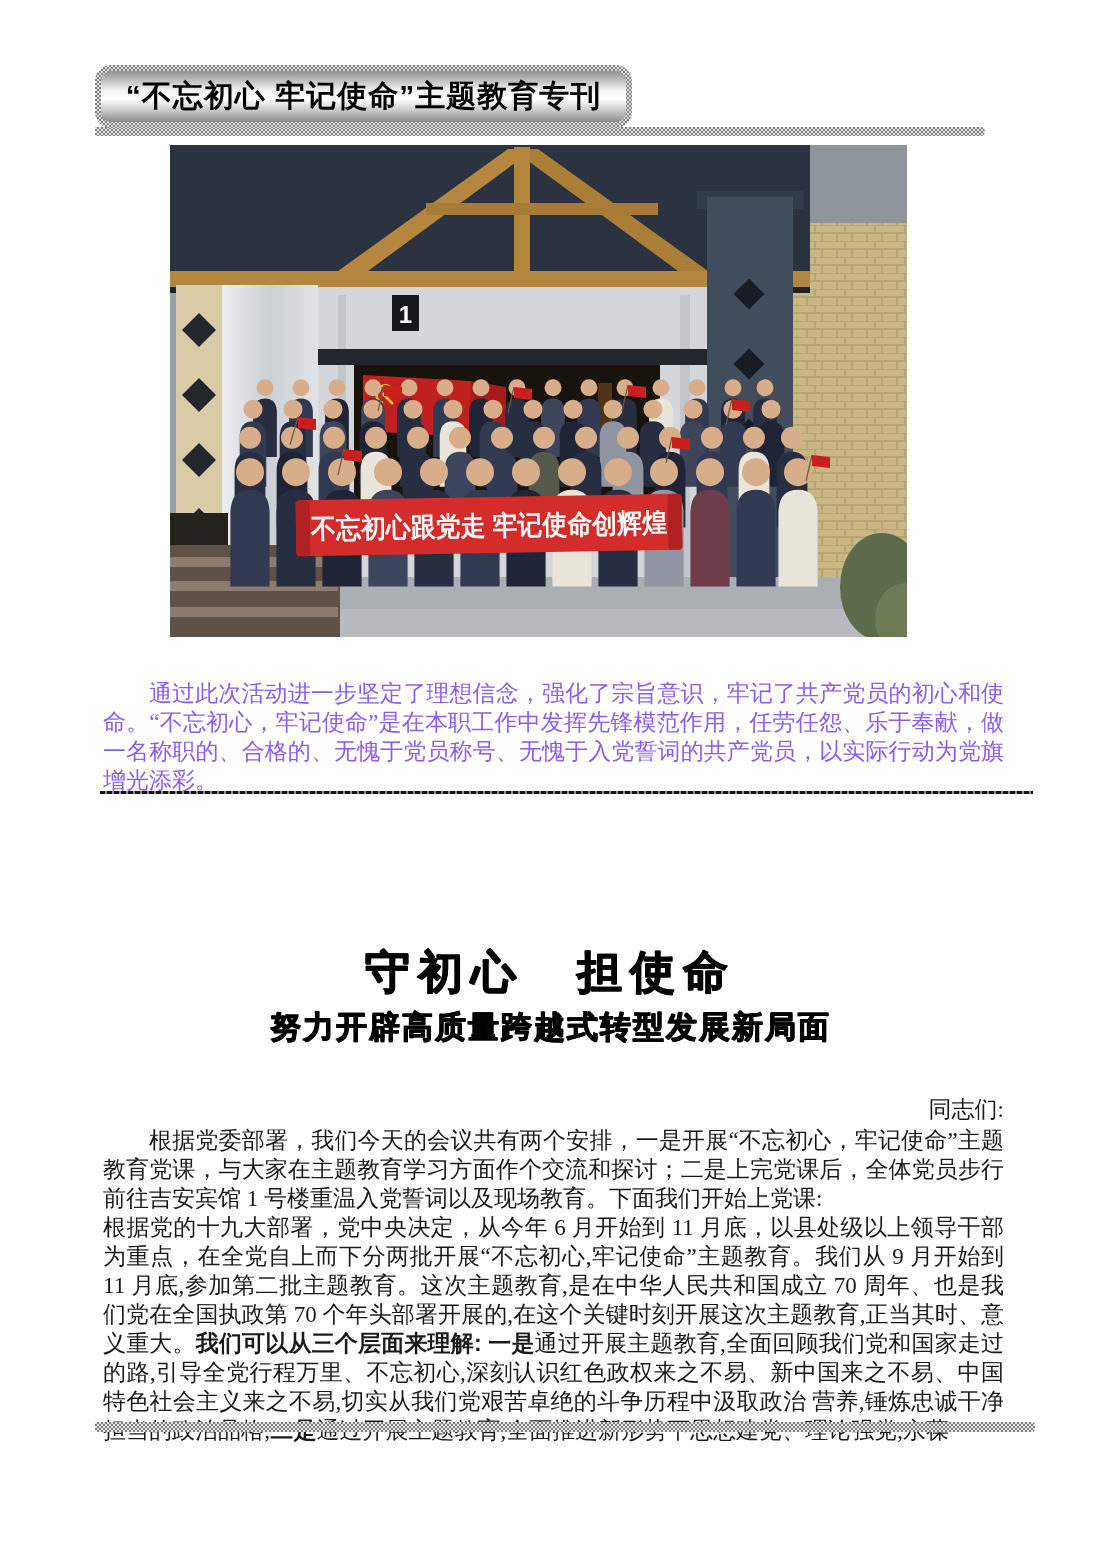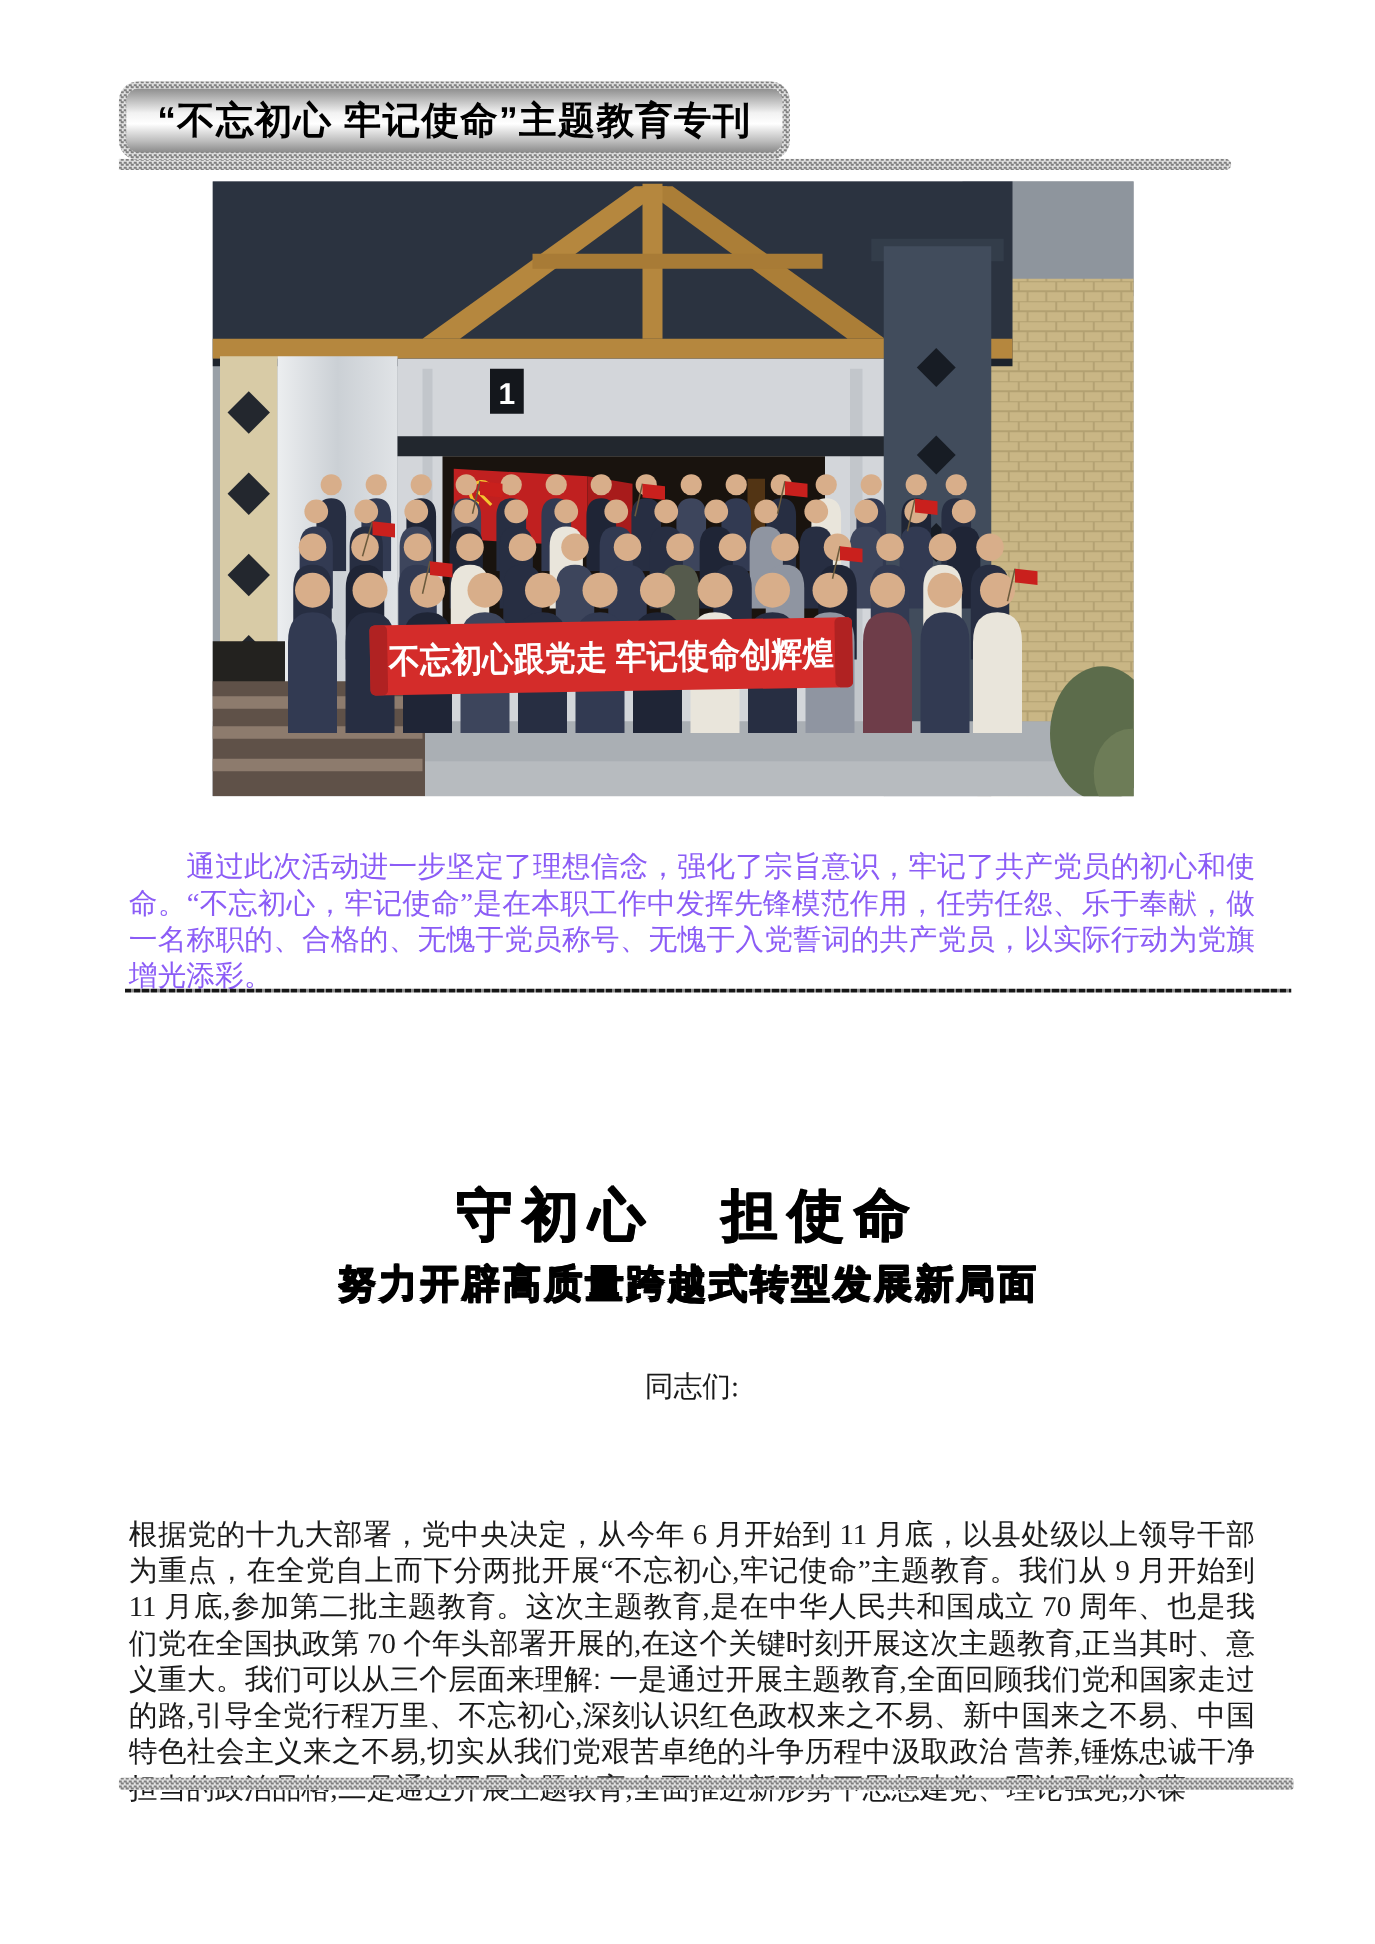--- a/index.html
+++ b/index.html
@@ -26,24 +26,24 @@
   .dotted-rule{position:absolute;left:100px;top:791px;width:933px;height:3px;
             background:repeating-linear-gradient(90deg,#161616 0 5px,#8d8d8d 5px 7px);}
   .editor{top:812px;text-indent:2em;font-family:"Liberation Sans","DejaVu Sans",sans-serif;
             font-weight:bold;color:#101010;letter-spacing:0.2px;}
   .speech-title{position:absolute;left:0;top:944px;width:1100px;text-align:center;
             font-weight:900;color:#000;font-family:"Liberation Serif","DejaVu Serif",serif;}
   .speech-title .l1{font-size:45px;line-height:56px;letter-spacing:8px;
             text-shadow:1px 0 #000,0 1px #000,1px 1px #000;}
   .speech-title .l2{font-size:31px;line-height:54px;letter-spacing:2px;
             text-shadow:1px 0 #000,0 1px #000,1px 1px #000;}
-  .salutation{top:1072px;text-align:center;}
+  .salutation{top:1072px;text-align:right;}
   .body1{top:1103px;text-indent:2em;}
   .body2{top:1190px;}
-  .body2 b{font-family:"Liberation Sans","DejaVu Sans",sans-serif;font-weight:normal;}
+  .body2 b{font-family:"Liberation Sans","DejaVu Sans",sans-serif;font-weight:bold;}
   .footer-rule{position:absolute;left:95px;top:1422px;width:940px;height:10px;border-radius:3px;}
 
   
   .c1{color:#272e42}.c2{color:#323a52}.c3{color:#3d455c}.c4{color:#1f2536}
   .cw{color:#e9e5db}.cg{color:#8f95a1}.cm{color:#6e3d49}.ck{color:#555a4c}
 </style>
 </head>
 <body>
 
 <div class="page">
@@ -224,18 +224,19 @@
   <div class="dotted-rule"></div>
 
 
   <div class="speech-title">
     <div class="l1">守初心　担使命</div>
     <div class="l2">努力开辟高质量跨越式转型发展新局面</div>
   </div>
 
   <p class="textcol salutation">同志们:</p>
 
+  <p class="textcol body1">根据党委部署，我们今天的会议共有两个安排，一是开展“不忘初心，牢记使命”主题教育党课，与大家在主题教育学习方面作个交流和探讨；二是上完党课后，全体党员步行前往吉安宾馆 1 号楼重温入党誓词以及现场教育。下面我们开始上党课:</p>
 
   <p class="textcol body2"><span>根据党的十九大部署，党中央决定，从今年 6 月开始到 11 月底，以县处级以上领导干部为重点，在全党自上而下分两批开展“不忘初心,牢记使命”主题教育。我们从 9 月开始到 11 月底,参加第二批主题教育。这次主题教育,是在中华人民共和国成立 70 周年、也是我们党在全国执政第 70 个年头部署开展的,在这个关键时刻开展这次主题教育,正当其时、意义重大。</span><b>我们可以从三个层面来理解: 一是</b><span>通过开展主题教育,全面回顾我们党和国家走过的路,引导全党行程万里、不忘初心,深刻认识红色政权来之不易、新中国来之不易、中国特色社会主义来之不易,切实从我们党艰苦卓绝的斗争历程中汲取政治 营养,锤炼忠诚干净担当的政治品格;</span><b>二是</b><span>通过开展主题教育,全面推进新形势下思想建党、理论强党,永葆</span></p>
 
   <div class="footer-rule checker"></div>
 
 </div>
 
 </body></html>

